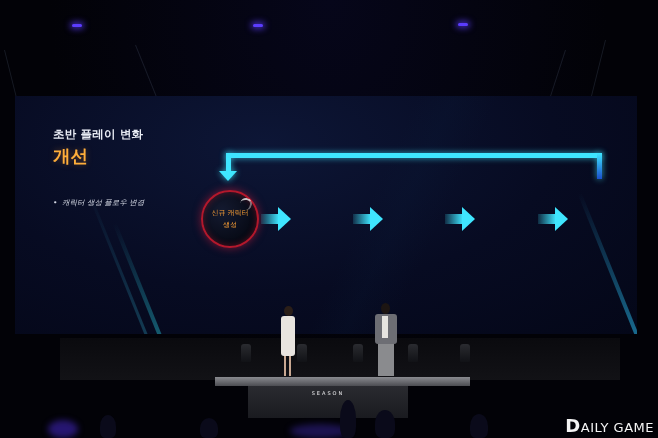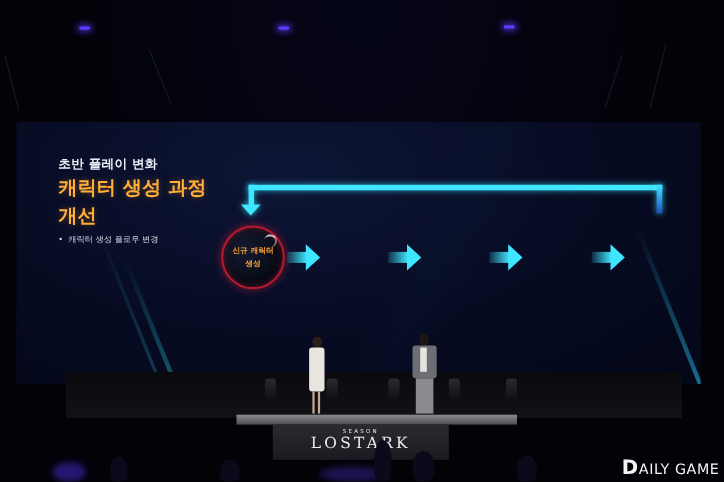--- a/index.html
+++ b/index.html
@@ -7,45 +7,45 @@
   body { position: relative; font-family: "DejaVu Sans", "Liberation Sans", sans-serif; }
 
   .venue { position: absolute; inset: 0; background:
       radial-gradient(ellipse at 50% 0%, #06061a 0%, #020207 60%); }
 
   .ceiling-light { position: absolute; width: 10px; height: 3px; border-radius: 2px;
       background: #5b3cff; box-shadow: 0 0 6px 2px rgba(91,60,255,0.7); }
 
   .truss { position: absolute; width: 1px; background: rgba(60,70,90,0.35); transform-origin: top; }
 
-  .screen { position: absolute; left: 15px; top: 111px; width: 622px; height: 238px;
+  .screen { position: absolute; left: 15px; top: 96px; width: 622px; height: 238px;
       background:
         linear-gradient(115deg, rgba(0,0,0,0) 55%, rgba(10,30,60,0.15) 60%, rgba(0,0,0,0) 66%),
         radial-gradient(ellipse at 40% 20%, #0d1636 0%, #070b22 55%, #040718 100%);
       overflow: hidden; }
 
   .streak { position: absolute; height: 200px; width: 3px; transform: rotate(-22deg); }
 
   .kicker { position: absolute; left: 38px; top: 31px; color: #e9ecf4; font-size: 11.5px;
       font-weight: bold; letter-spacing: 0.2px; }
   .headline { position: absolute; left: 38px; top: 47px; color: #ffae3a; font-size: 17.5px;
       font-weight: bold; line-height: 26px; text-shadow: 0 0 6px rgba(255,150,40,0.35); }
-  .bullets { position: absolute; left: 38px; top: 100px; list-style: none; }
+  .bullets { position: absolute; left: 38px; top: 100px; list-style: none; font-style: italic; }
   .bullets li { color: #d6dae6; font-size: 7.5px; line-height: 13px; padding-left: 9px; position: relative; }
   .bullets li::before { content: "•"; position: absolute; left: 0; top: 0; color: #d6dae6; }
 
   .loop-line { position: absolute; background: #3fe6ff; box-shadow: 0 0 6px rgba(63,230,255,0.7); }
   .loop-arrowhead { position: absolute; width: 0; height: 0;
       border-left: 9px solid transparent; border-right: 9px solid transparent; border-top: 10px solid #3fe6ff;
       filter: drop-shadow(0 0 3px rgba(63,230,255,0.8)); }
 
   .node { position: absolute; width: 58px; height: 58px; border-radius: 50%;
       display: flex; align-items: center; justify-content: center; text-align: center;
       background: radial-gradient(circle at 35% 35%, #141a30 0%, #060914 70%);
-      font-size: 7px; font-weight: bold; line-height: 12px; color: #f2f4fa; }
+      font-size: 7px; font-weight: normal; line-height: 12px; color: #f2f4fa; }
   .node.start { border: 2px solid #b3182c; box-shadow: 0 0 8px rgba(220,30,60,0.55), inset 0 0 6px rgba(200,30,50,0.4); color: #ffa235; }
   .node.mid { border: 2px solid #1f8f8c; box-shadow: 0 0 8px rgba(40,200,200,0.45), inset 0 0 6px rgba(40,200,200,0.25); }
   .node.end { border: 2px solid #6a3df0; box-shadow: 0 0 8px rgba(150,70,255,0.6), inset 0 0 6px rgba(150,70,255,0.35); }
   .node .shine { position: absolute; right: 5px; top: 6px; width: 12px; height: 12px; border-radius: 50%;
       border-top: 2px solid rgba(255,255,255,0.75); border-right: 2px solid rgba(255,255,255,0.4);
       transform: rotate(10deg); }
   .node .label { position: relative; z-index: 1; padding: 0 4px; }
 
   .flow-arrow { position: absolute; width: 30px; height: 24px; }
   .flow-arrow .shaft { position: absolute; left: 0; top: 7px; width: 18px; height: 10px;
@@ -91,21 +91,20 @@
   <div class="truss" style="left:605px;top:40px;height:60px;transform:rotate(14deg);"></div>
 
   <div class="screen">
 
     <div class="streak" style="left:110px;top:90px;background:linear-gradient(180deg,rgba(0,0,0,0),rgba(40,140,170,0.5));"></div>
     <div class="streak" style="left:135px;top:120px;width:4px;background:linear-gradient(180deg,rgba(0,0,0,0),rgba(40,200,220,0.7));"></div>
     <div class="streak" style="left:600px;top:90px;width:4px;background:linear-gradient(180deg,rgba(0,0,0,0),rgba(40,180,230,0.75));"></div>
 
     <div class="kicker">초반 플레이 변화</div>
     <div class="headline">
-      <div>캐릭터 생성 과정</div>
       <div>개선</div>
     </div>
     <ul class="bullets">
       <li>캐릭터 생성 플로우 변경</li>
     </ul>
 
     <div class="loop-line" style="left:211px;top:57px;width:376px;height:5px;"></div>
     <div class="loop-line" style="left:211px;top:57px;width:5px;height:19px;"></div>
     <div class="loop-line" style="left:582px;top:57px;width:5px;height:26px;background:linear-gradient(180deg,#3fe6ff,#1a4fcc);"></div>
     <div class="loop-arrowhead" style="left:204px;top:75px;"></div>
@@ -158,21 +157,20 @@
     <div class="head" style="left:9px;top:0;width:9px;height:11px;background:#1c1512;"></div>
     <div class="body" style="left:3px;top:11px;width:22px;height:30px;background:#6d6e74;border-radius:3px;"></div>
     <div class="body" style="left:10px;top:13px;width:6px;height:22px;background:#e6e4e0;"></div>
     <div class="body" style="left:6px;top:41px;width:16px;height:32px;background:#8a8b8e;"></div>
   </div>
 
   <div class="stage-floor"></div>
   <div class="stage-front">
     <div class="logo">
       <span class="season">SEASON</span>
-      <span class="main">LOSTARK</span>
     </div>
   </div>
 
   <div class="crowd-glow" style="left:48px;top:420px;width:30px;height:18px;"></div>
   <div class="crowd-glow" style="left:290px;top:424px;width:60px;height:14px;background:rgba(60,40,170,0.45);"></div>
   <div class="crowd-head" style="left:100px;top:415px;width:16px;height:23px;"></div>
   <div class="crowd-head" style="left:200px;top:418px;width:18px;height:20px;"></div>
   <div class="crowd-head" style="left:340px;top:400px;width:16px;height:38px;"></div>
   <div class="crowd-head" style="left:375px;top:410px;width:20px;height:28px;"></div>
   <div class="crowd-head" style="left:470px;top:414px;width:18px;height:24px;"></div>

